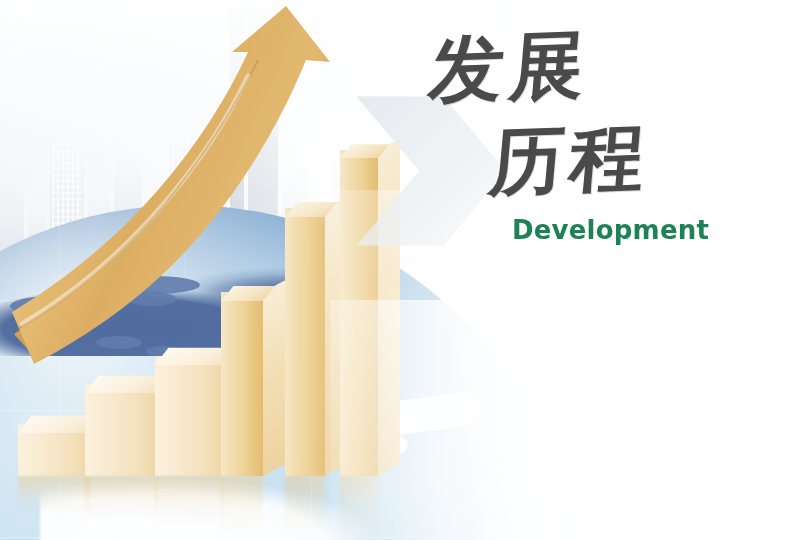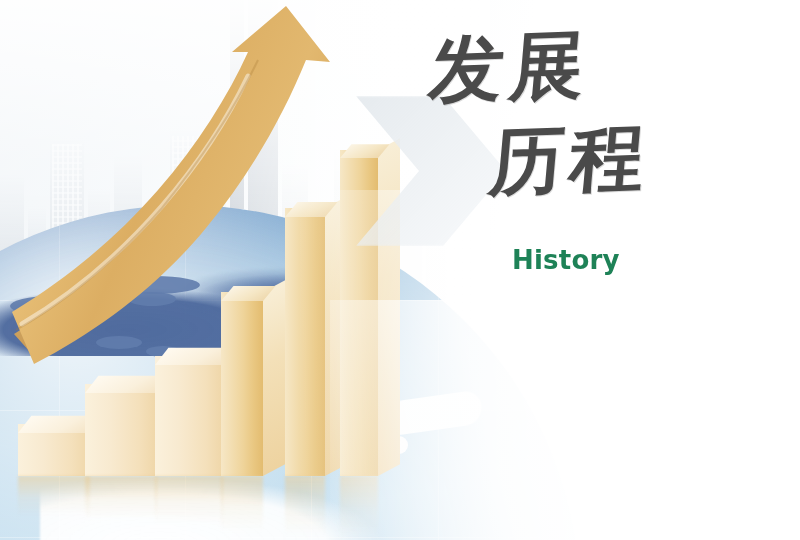--- a/index.html
+++ b/index.html
@@ -376,16 +376,16 @@
   </div>
 
   <div class="layer globe-fade"></div>
   <div class="layer bottom-fade"></div>
 
   <div class="layer chevron"></div>
 
   <div class="layer title-block">
     <div class="cn-line cn-1">发展</div>
     <div class="cn-line cn-2">历程</div>
-    <div class="en-line en-2">History</div>
+    <div class="en-line en-1">Development</div>
   </div>
 
 </div>
 
 </body></html>

